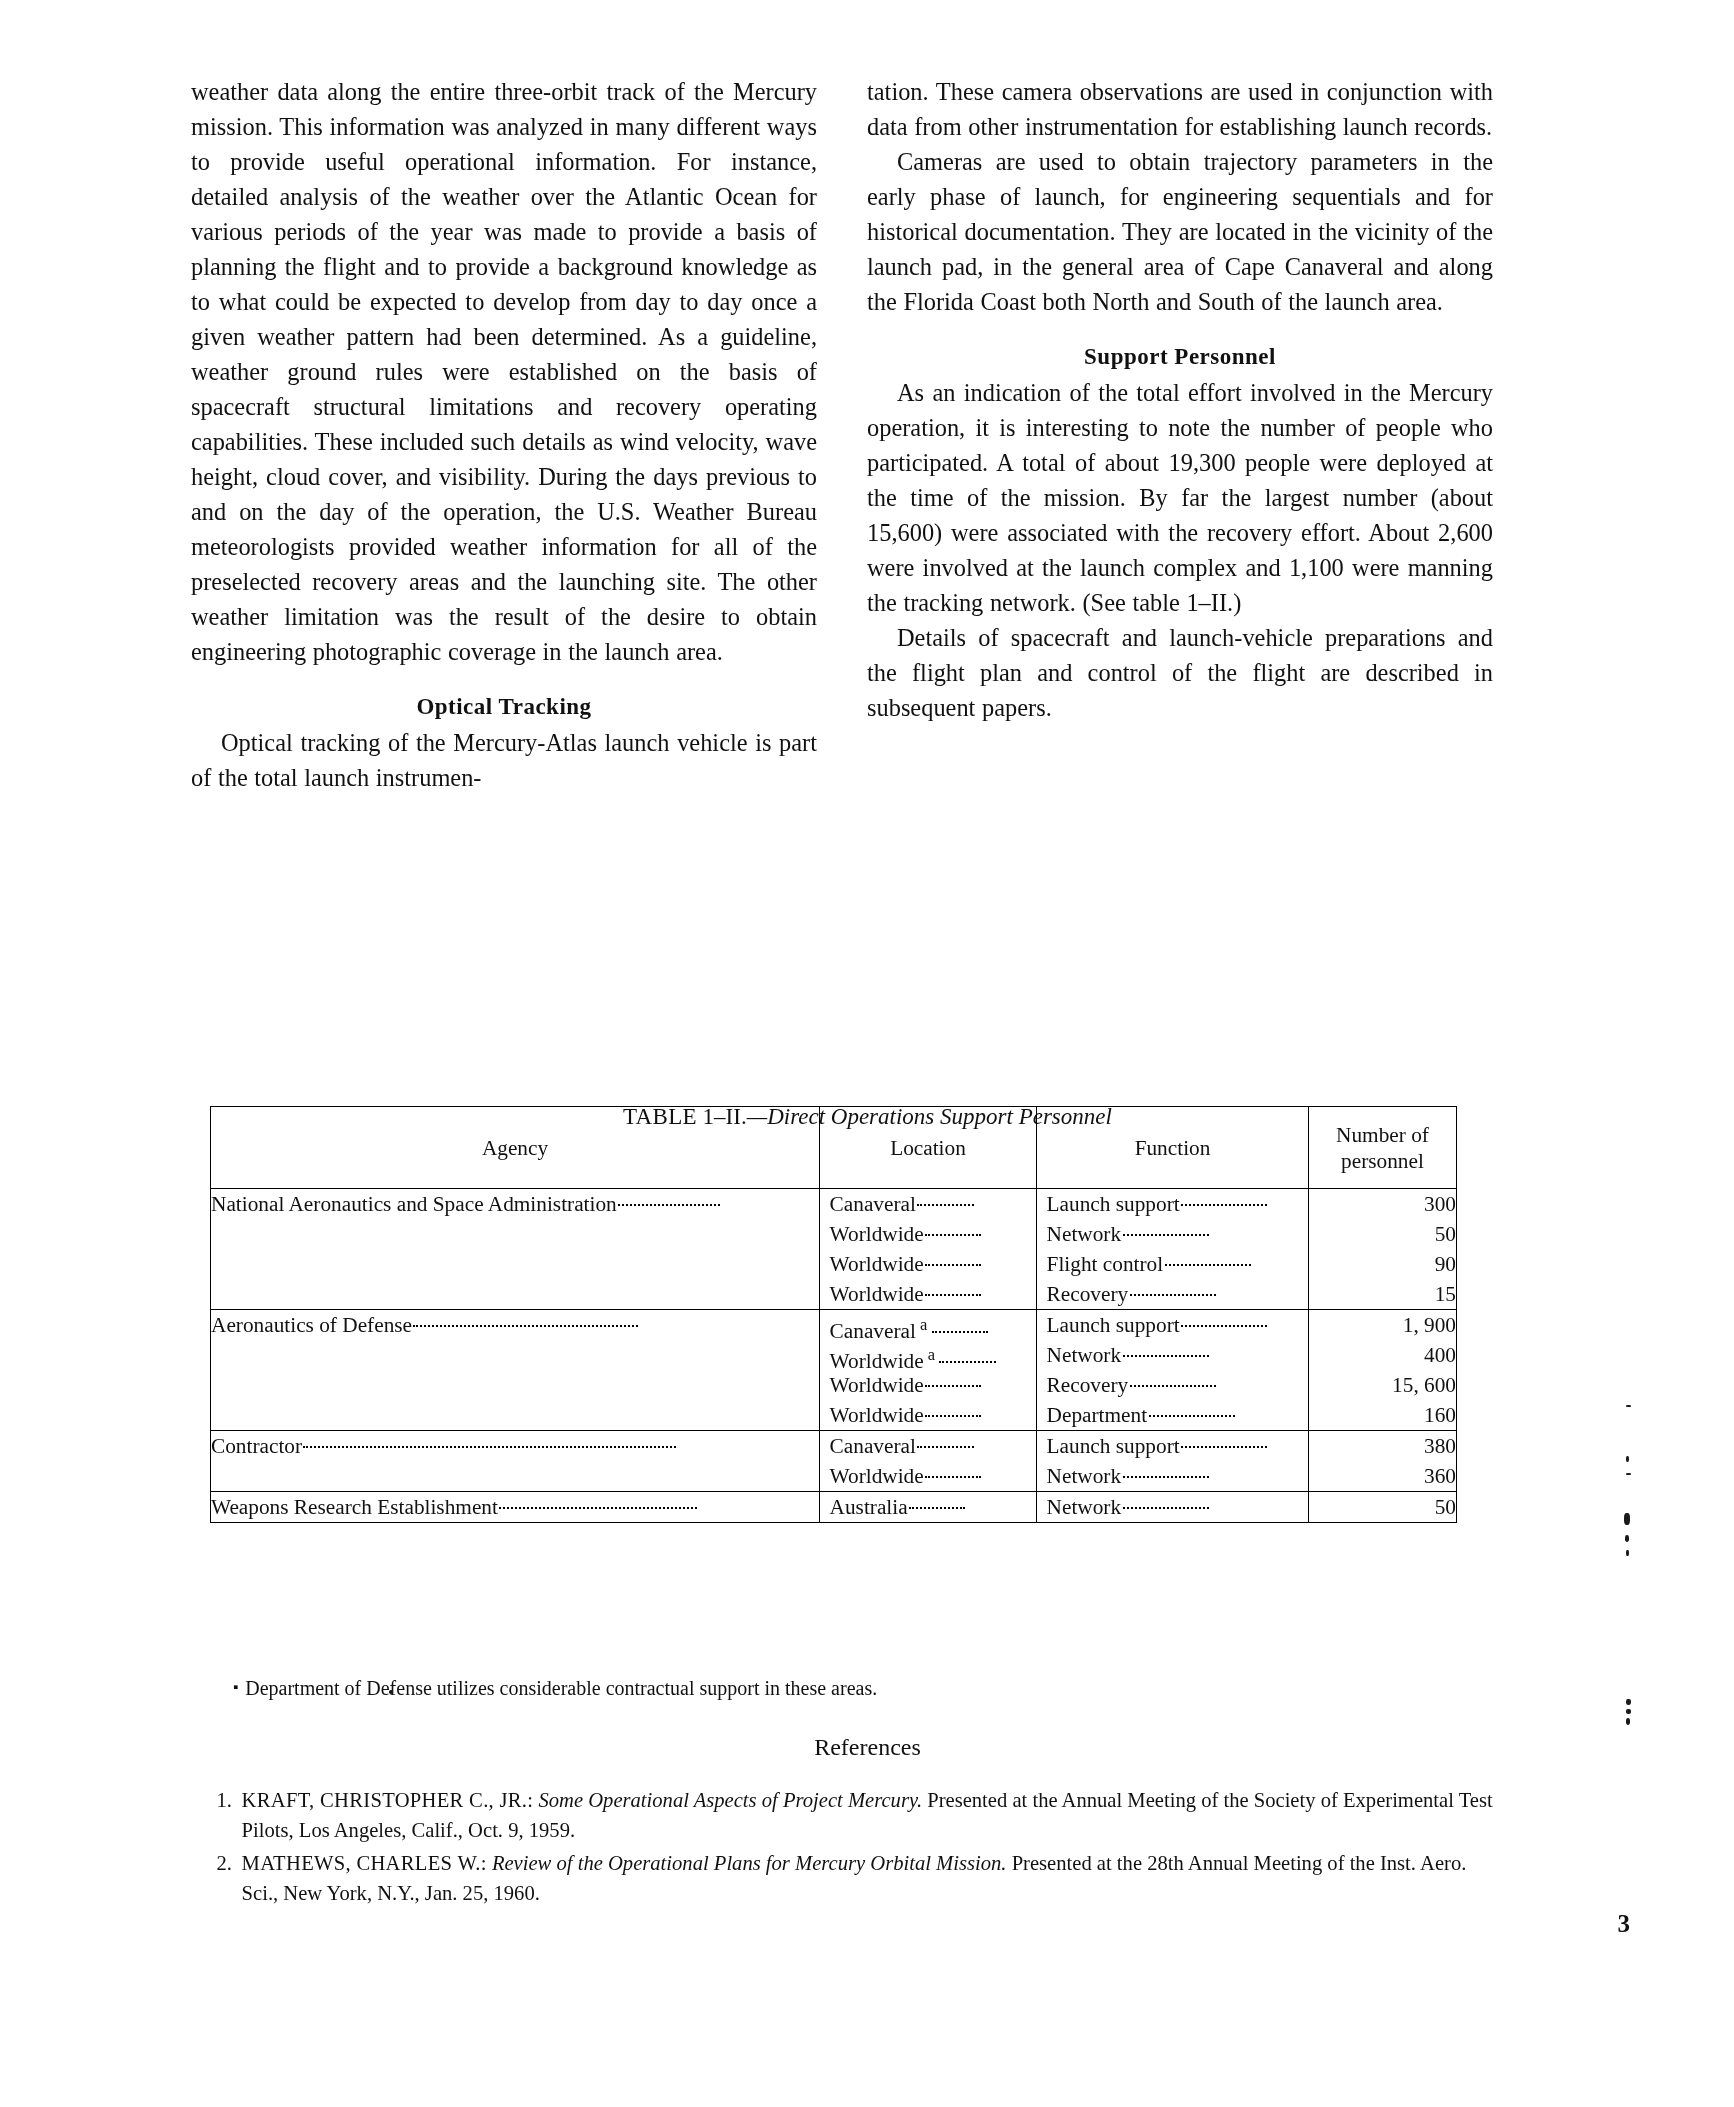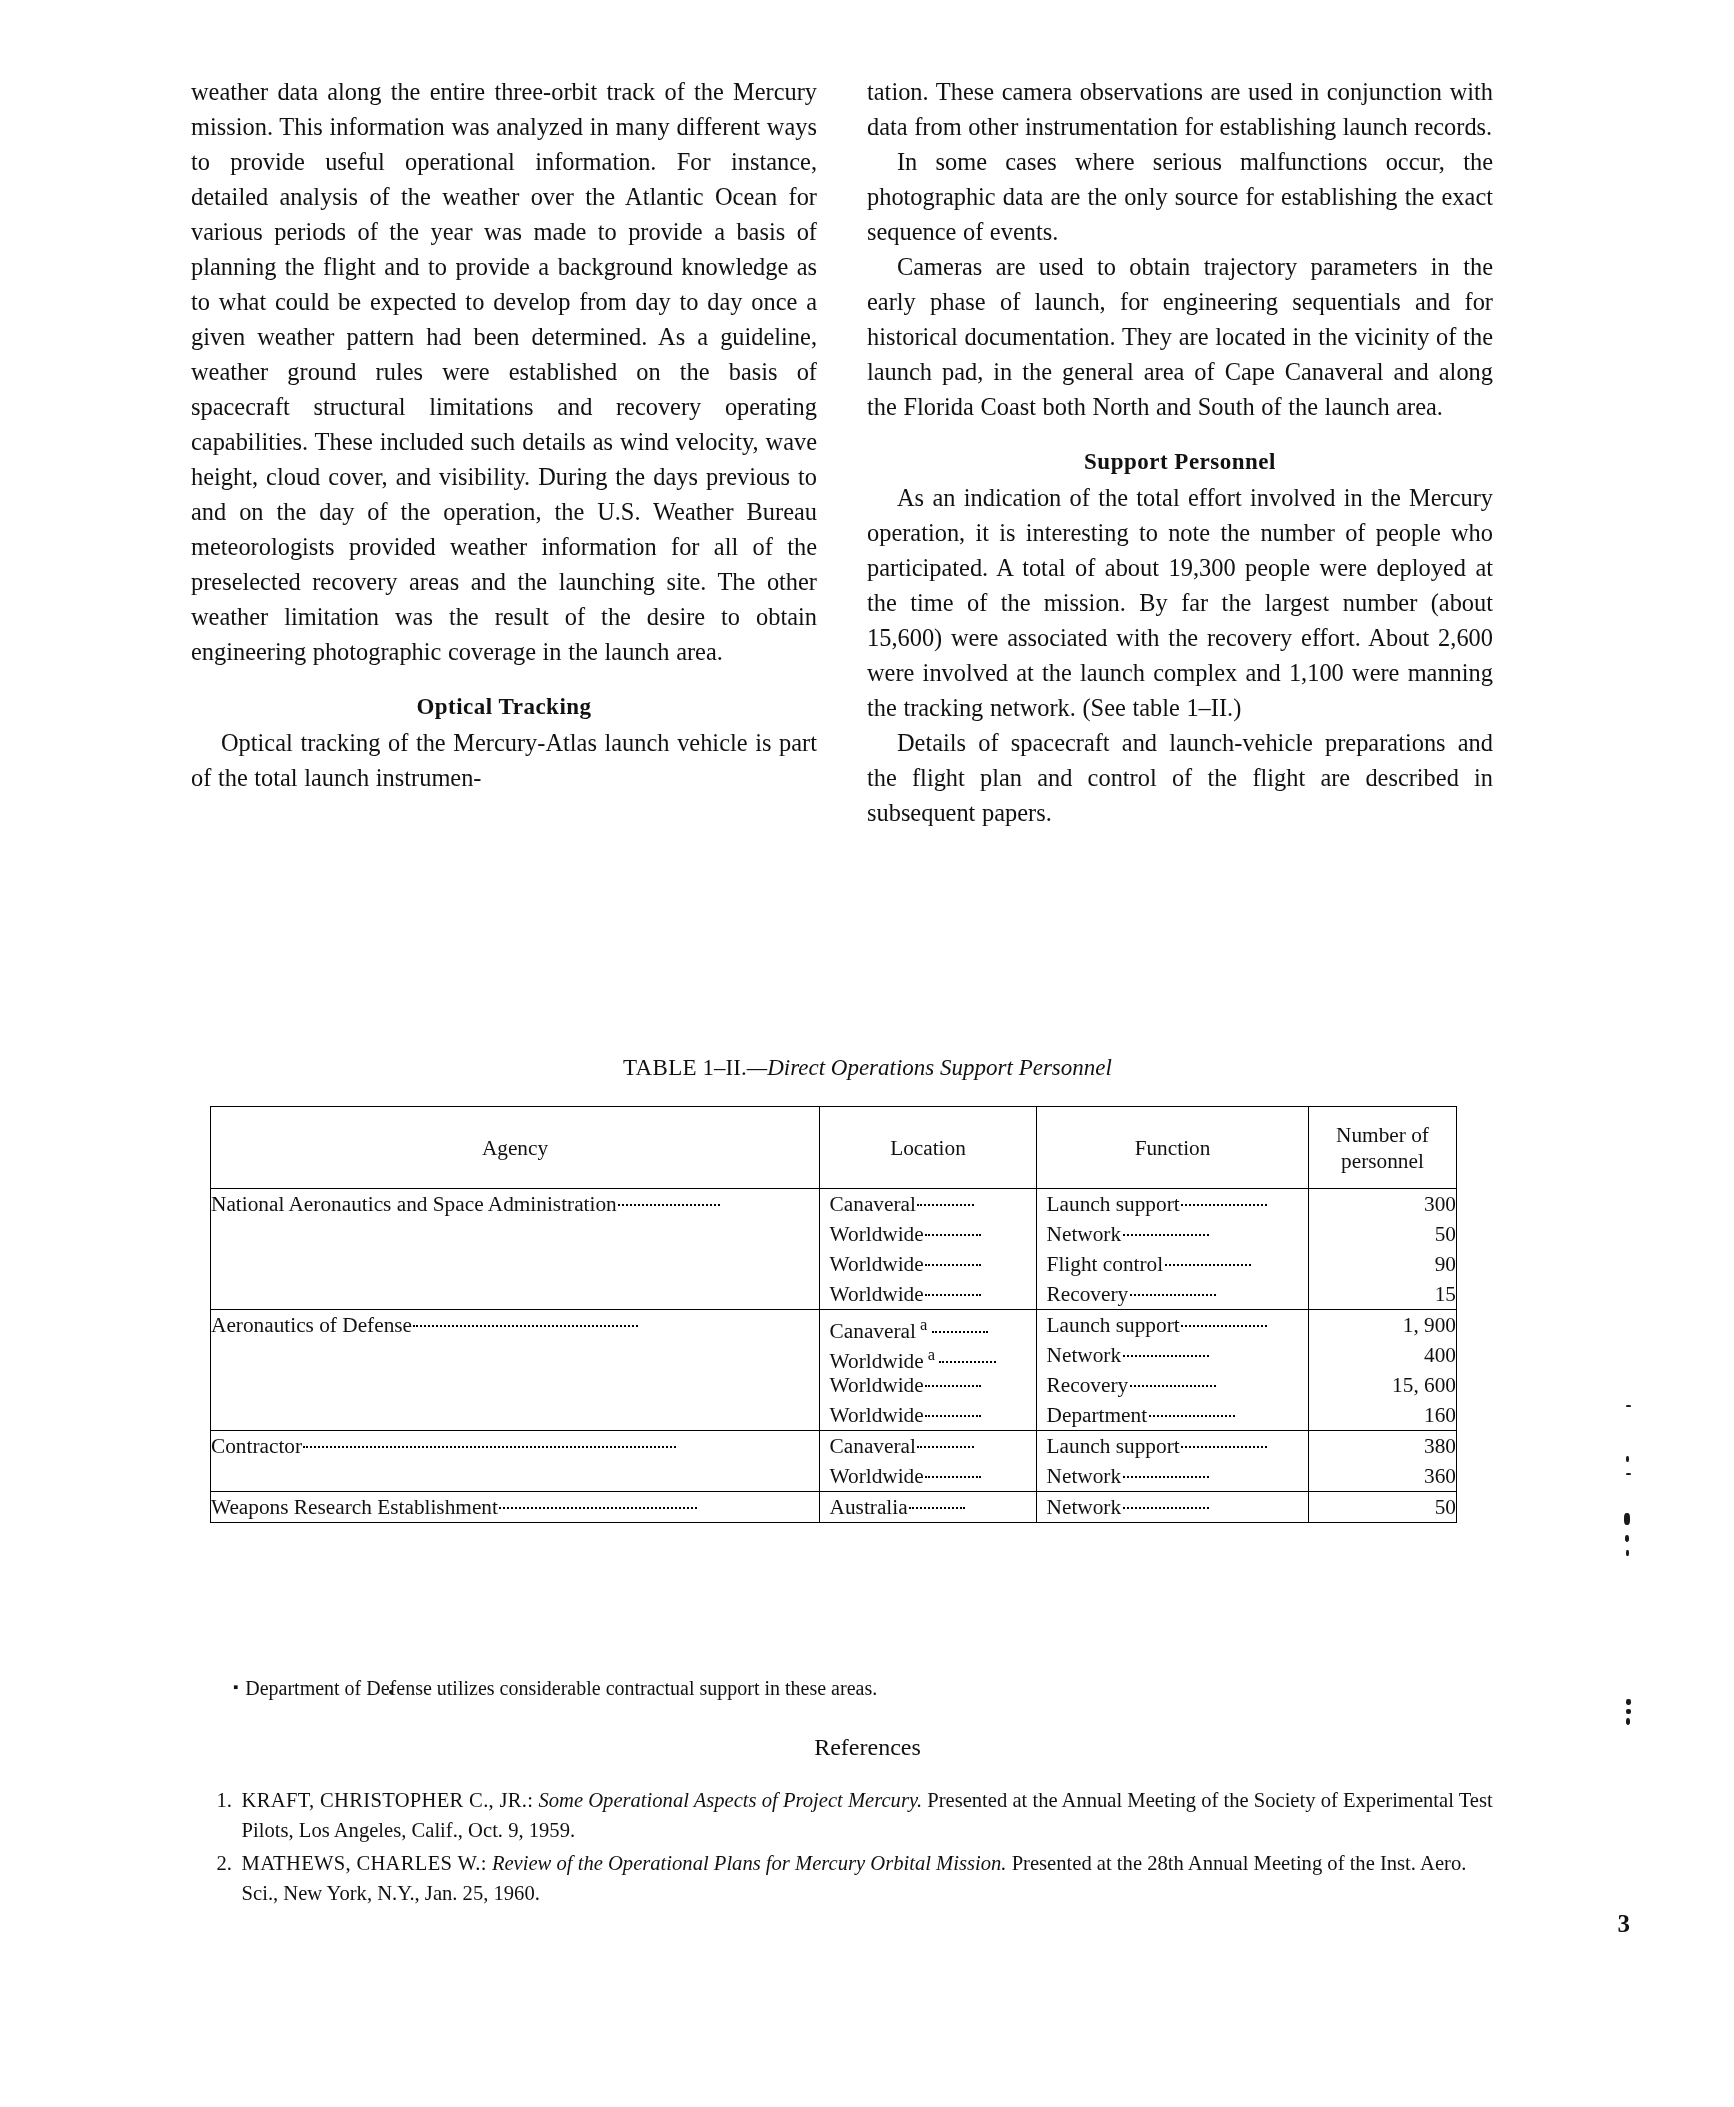--- a/index.html
+++ b/index.html
@@ -49,21 +49,21 @@
     line-height: 33px;
     text-align: center;
     font-weight: bold;
     letter-spacing: 0.5px;
   }
 
   
   .table-caption {
     position: absolute;
     left: 0;
-    top: 1054px;
+    top: 1103px;
     width: 1735px;
     text-align: center;
     font-size: 23px;
     line-height: 27.5px;
   }
   .table-caption .smallcaps {
     font-variant: small-caps;
     letter-spacing: 0.3px;
   }
   .table-caption .ital {
@@ -213,21 +213,20 @@
   <div class="columns">
 
     <div class="col">
       <p class="body noindent">weather data along the entire three-orbit track of the Mercury mission. This information was analyzed in many different ways to provide useful operational information. For instance, detailed analysis of the weather over the Atlantic Ocean for various periods of the year was made to provide a basis of planning the flight and to provide a background knowledge as to what could be expected to develop from day to day once a given weather pattern had been determined. As a guideline, weather ground rules were established on the basis of spacecraft structural limitations and recovery operating capabilities. These included such details as wind velocity, wave height, cloud cover, and visibility. During the days previous to and on the day of the operation, the U.S. Weather Bureau meteorologists provided weather information for all of the preselected recovery areas and the launching site. The other weather limitation was the result of the desire to obtain engineering photographic coverage in the launch area.</p>
       <h2 class="section">Optical Tracking</h2>
       <p class="body">Optical tracking of the Mercury-Atlas launch vehicle is part of the total launch instrumen-</p>
     </div>
 
     <div class="col">
       <p class="body noindent">tation. These camera observations are used in conjunction with data from other instrumentation for establishing launch records.</p>
-      <p class="body">In some cases where serious malfunctions occur, the photographic data are the only source for establishing the exact sequence of events.</p>
       <p class="body">Cameras are used to obtain trajectory parameters in the early phase of launch, for engineering sequentials and for historical documentation. They are located in the vicinity of the launch pad, in the general area of Cape Canaveral and along the Florida Coast both North and South of the launch area.</p>
       <h2 class="section">Support Personnel</h2>
       <p class="body">As an indication of the total effort involved in the Mercury operation, it is interesting to note the number of people who participated. A total of about 19,300 people were deployed at the time of the mission. By far the largest number (about 15,600) were associated with the recovery effort. About 2,600 were involved at the launch complex and 1,100 were manning the tracking network. (See table 1–II.)</p>
       <p class="body">Details of spacecraft and launch-vehicle preparations and the flight plan and control of the flight are described in subsequent papers.</p>
     </div>
 
   </div>
 
   <div class="table-caption">
     <span class="smallcaps">TABLE</span>

